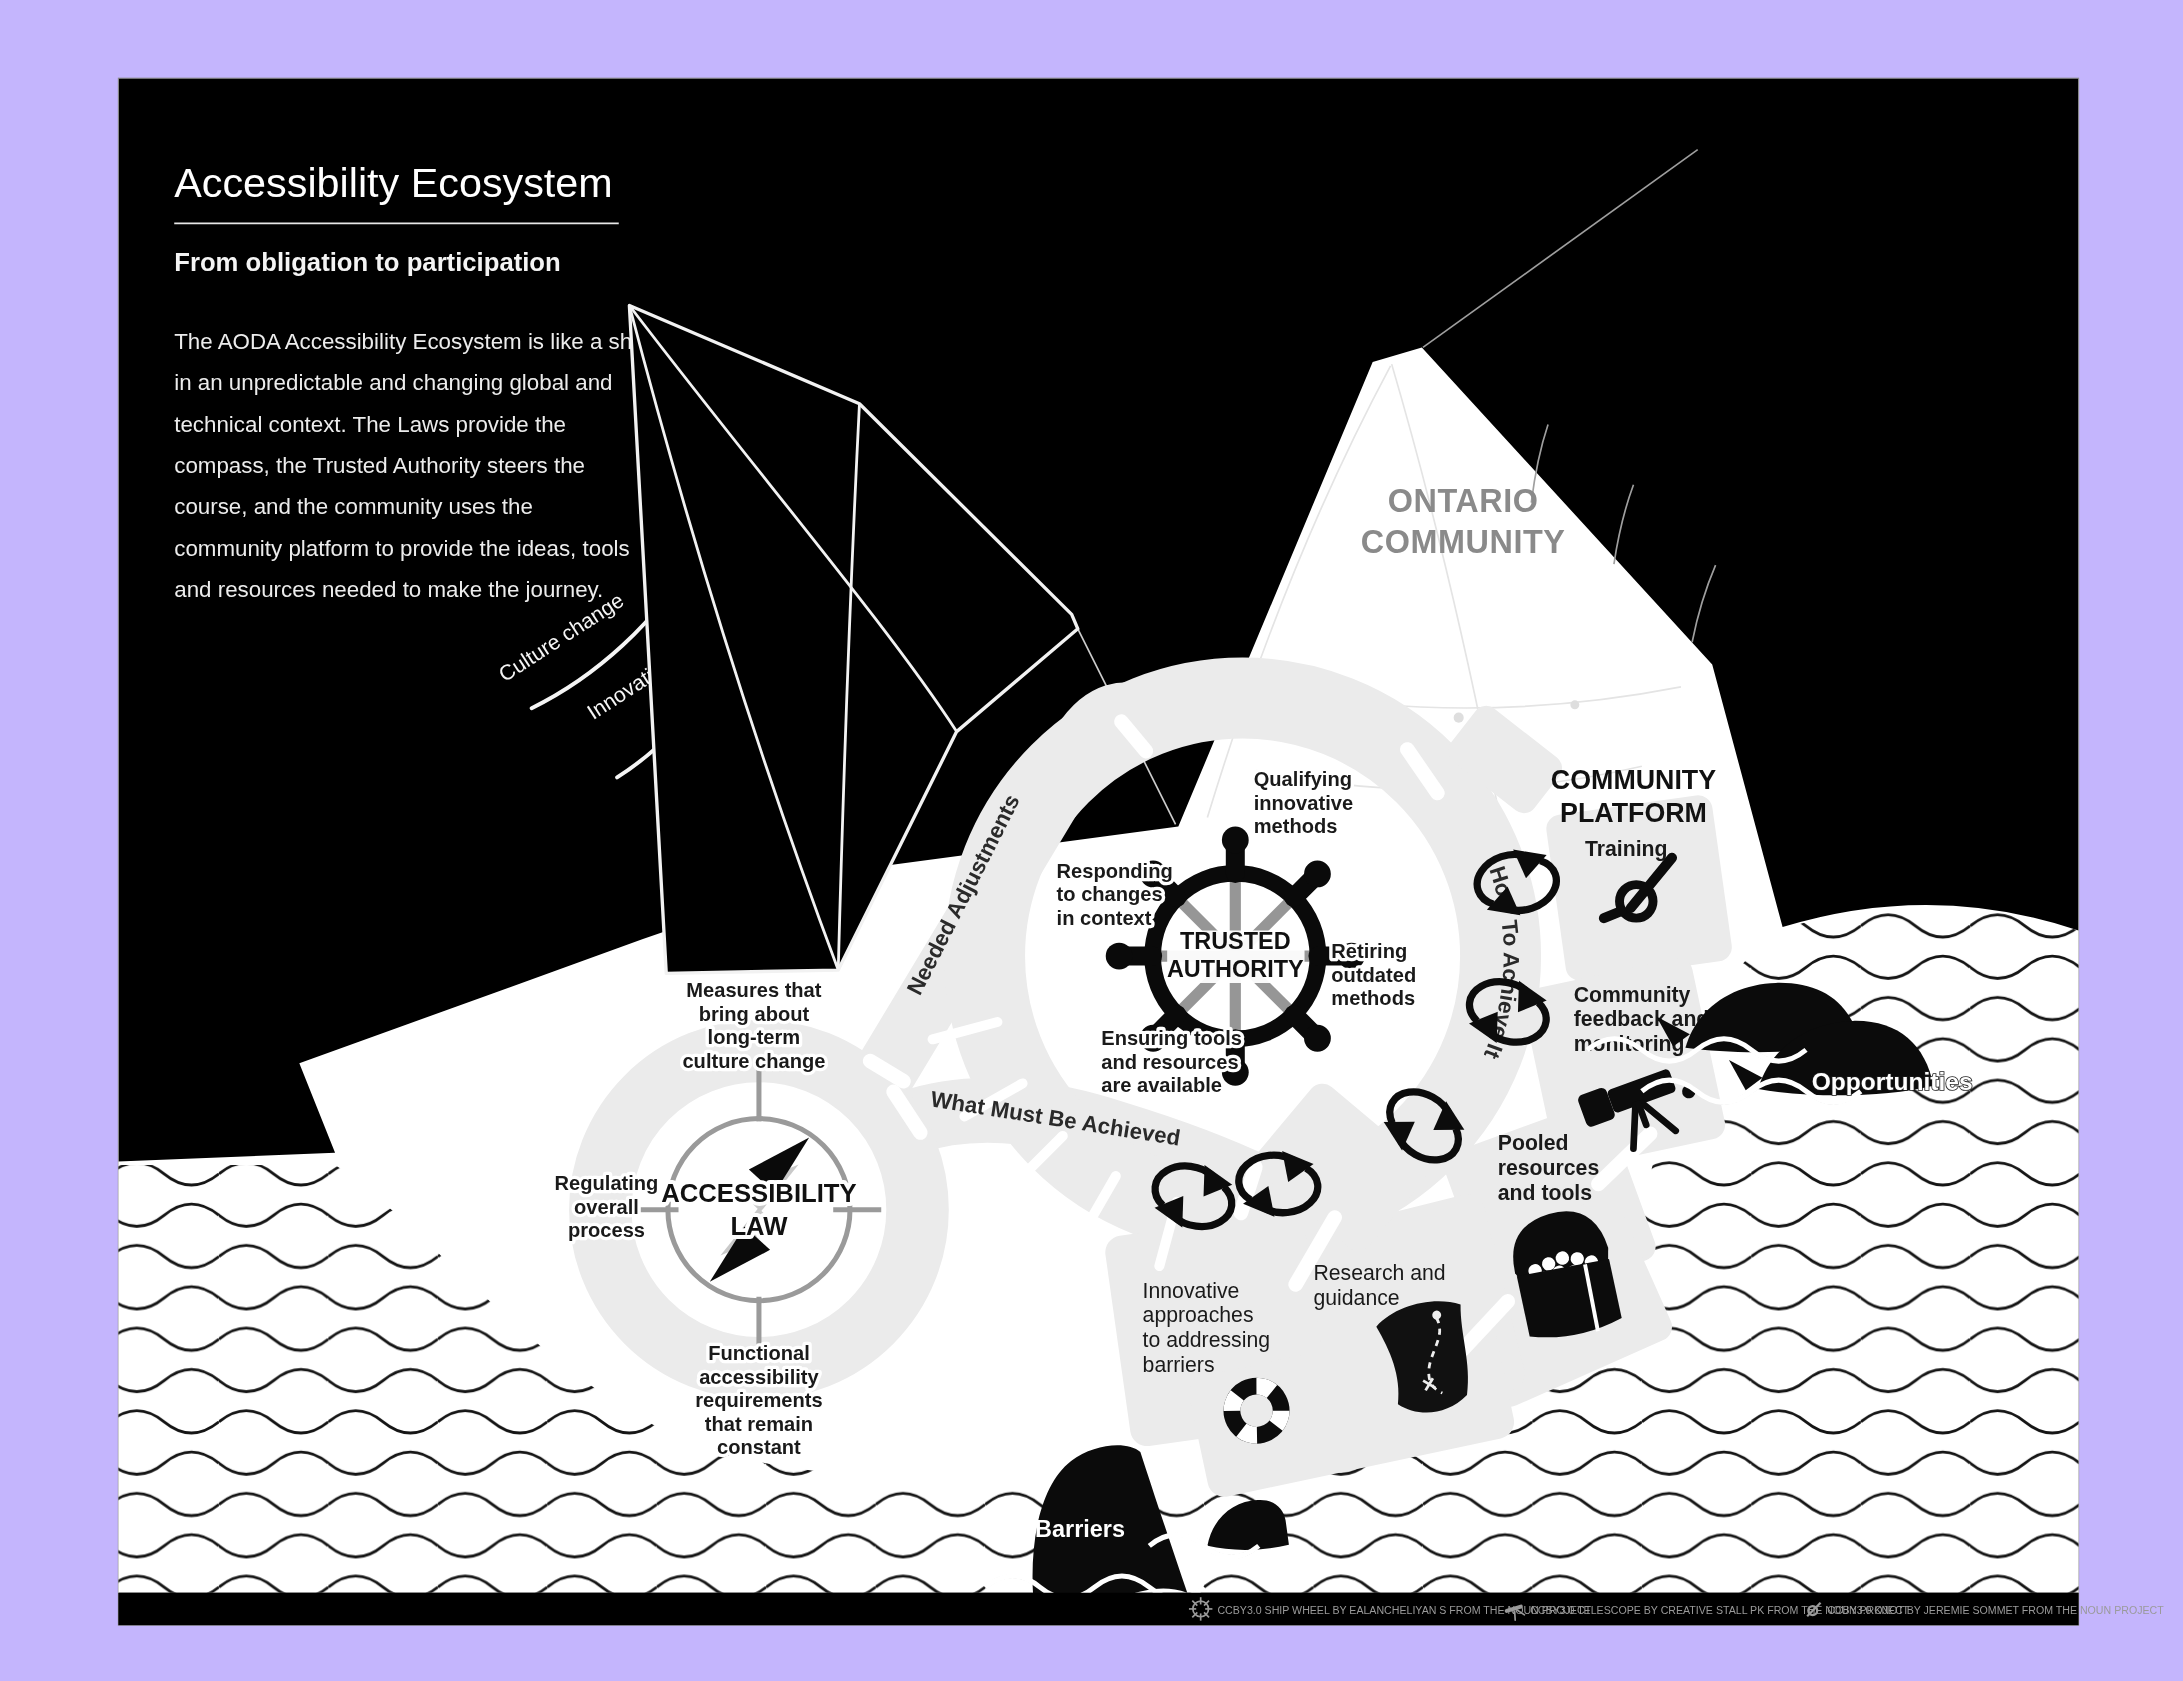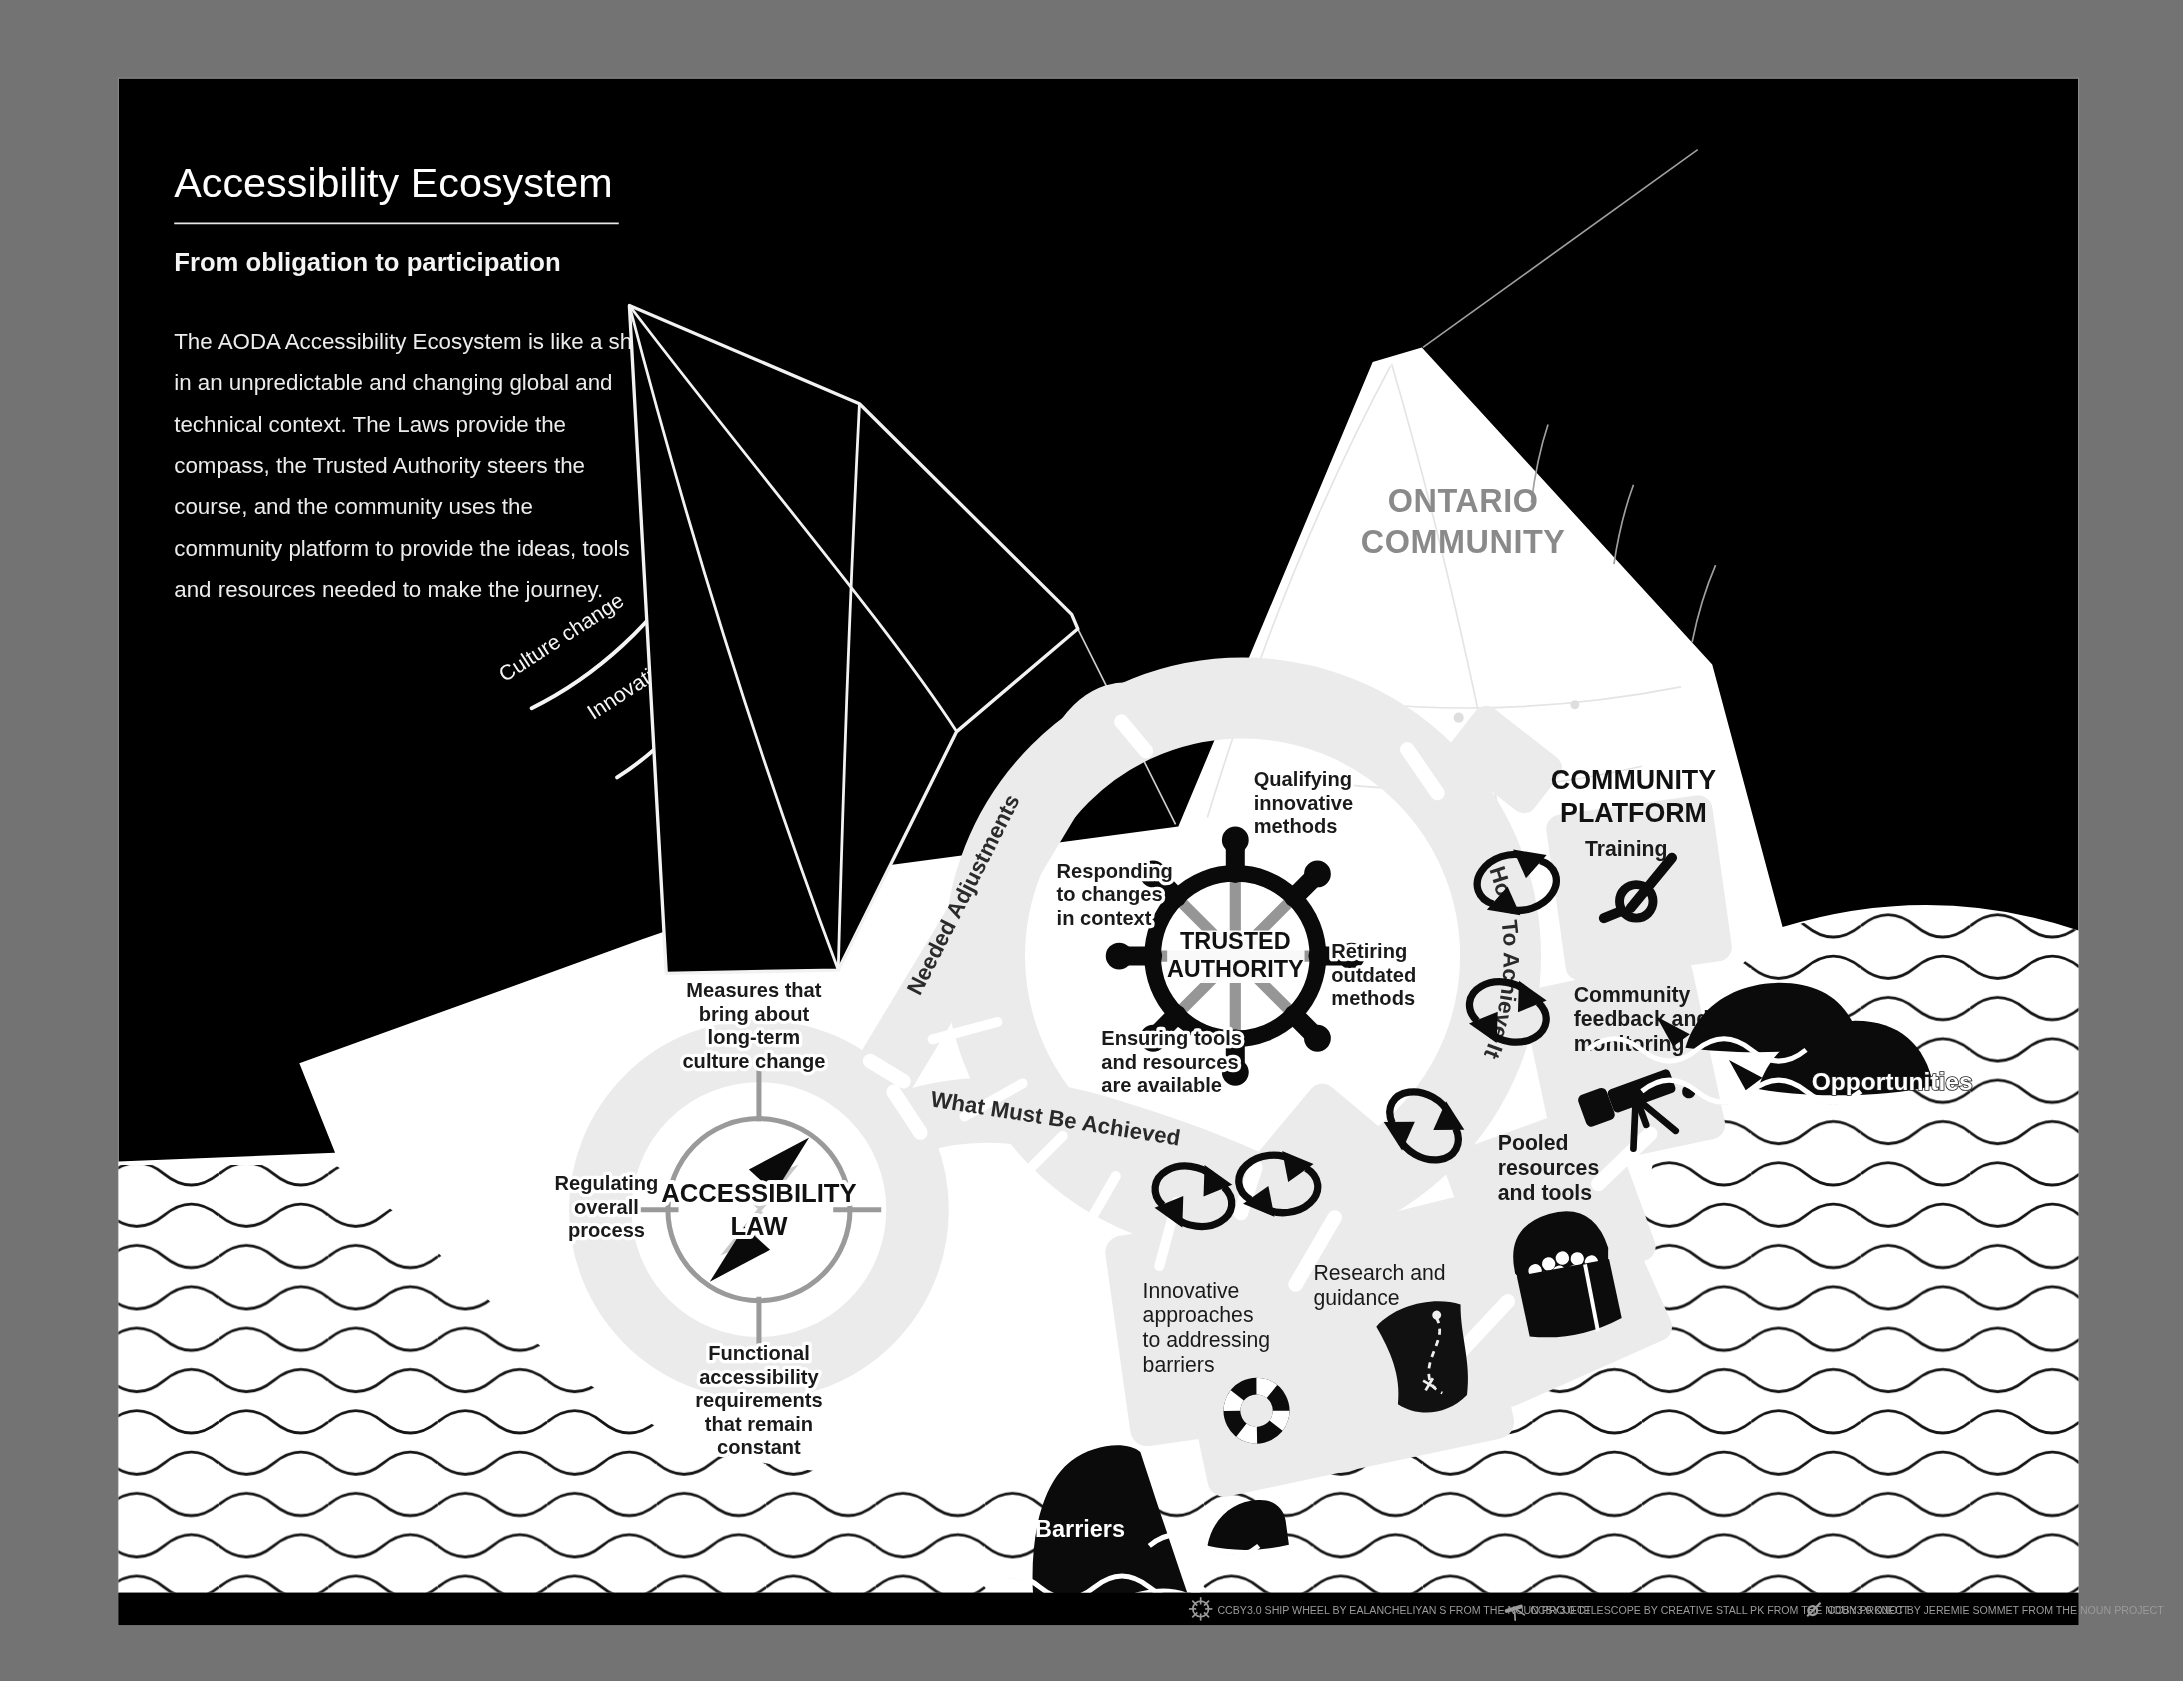--- a/index.html
+++ b/index.html
@@ -1,17 +1,17 @@
 <!DOCTYPE html>
 <html style="font-size:9px"><head>
 <meta charset="utf-8">
 <style>
   html,body{margin:0;padding:0;background:#ffffff;}
   body{font-family:"Liberation Sans", sans-serif;}
-  .stage{width:2183px;height:1681px;position:relative;background:#737373;overflow:hidden;text-align:center;}
+  .stage{width:2183px;height:1681px;position:relative;background:#c4b5fd;overflow:hidden;text-align:center;}
   svg{display:block;}
   text{user-select:none;}
 </style>
 </head>
 <body>
 
 <div class="stage">
 <svg width="2183" height="1681" viewBox="0 0 3909 3010" xmlns="http://www.w3.org/2000/svg" font-family="Liberation Sans, sans-serif">
 
   <defs>

